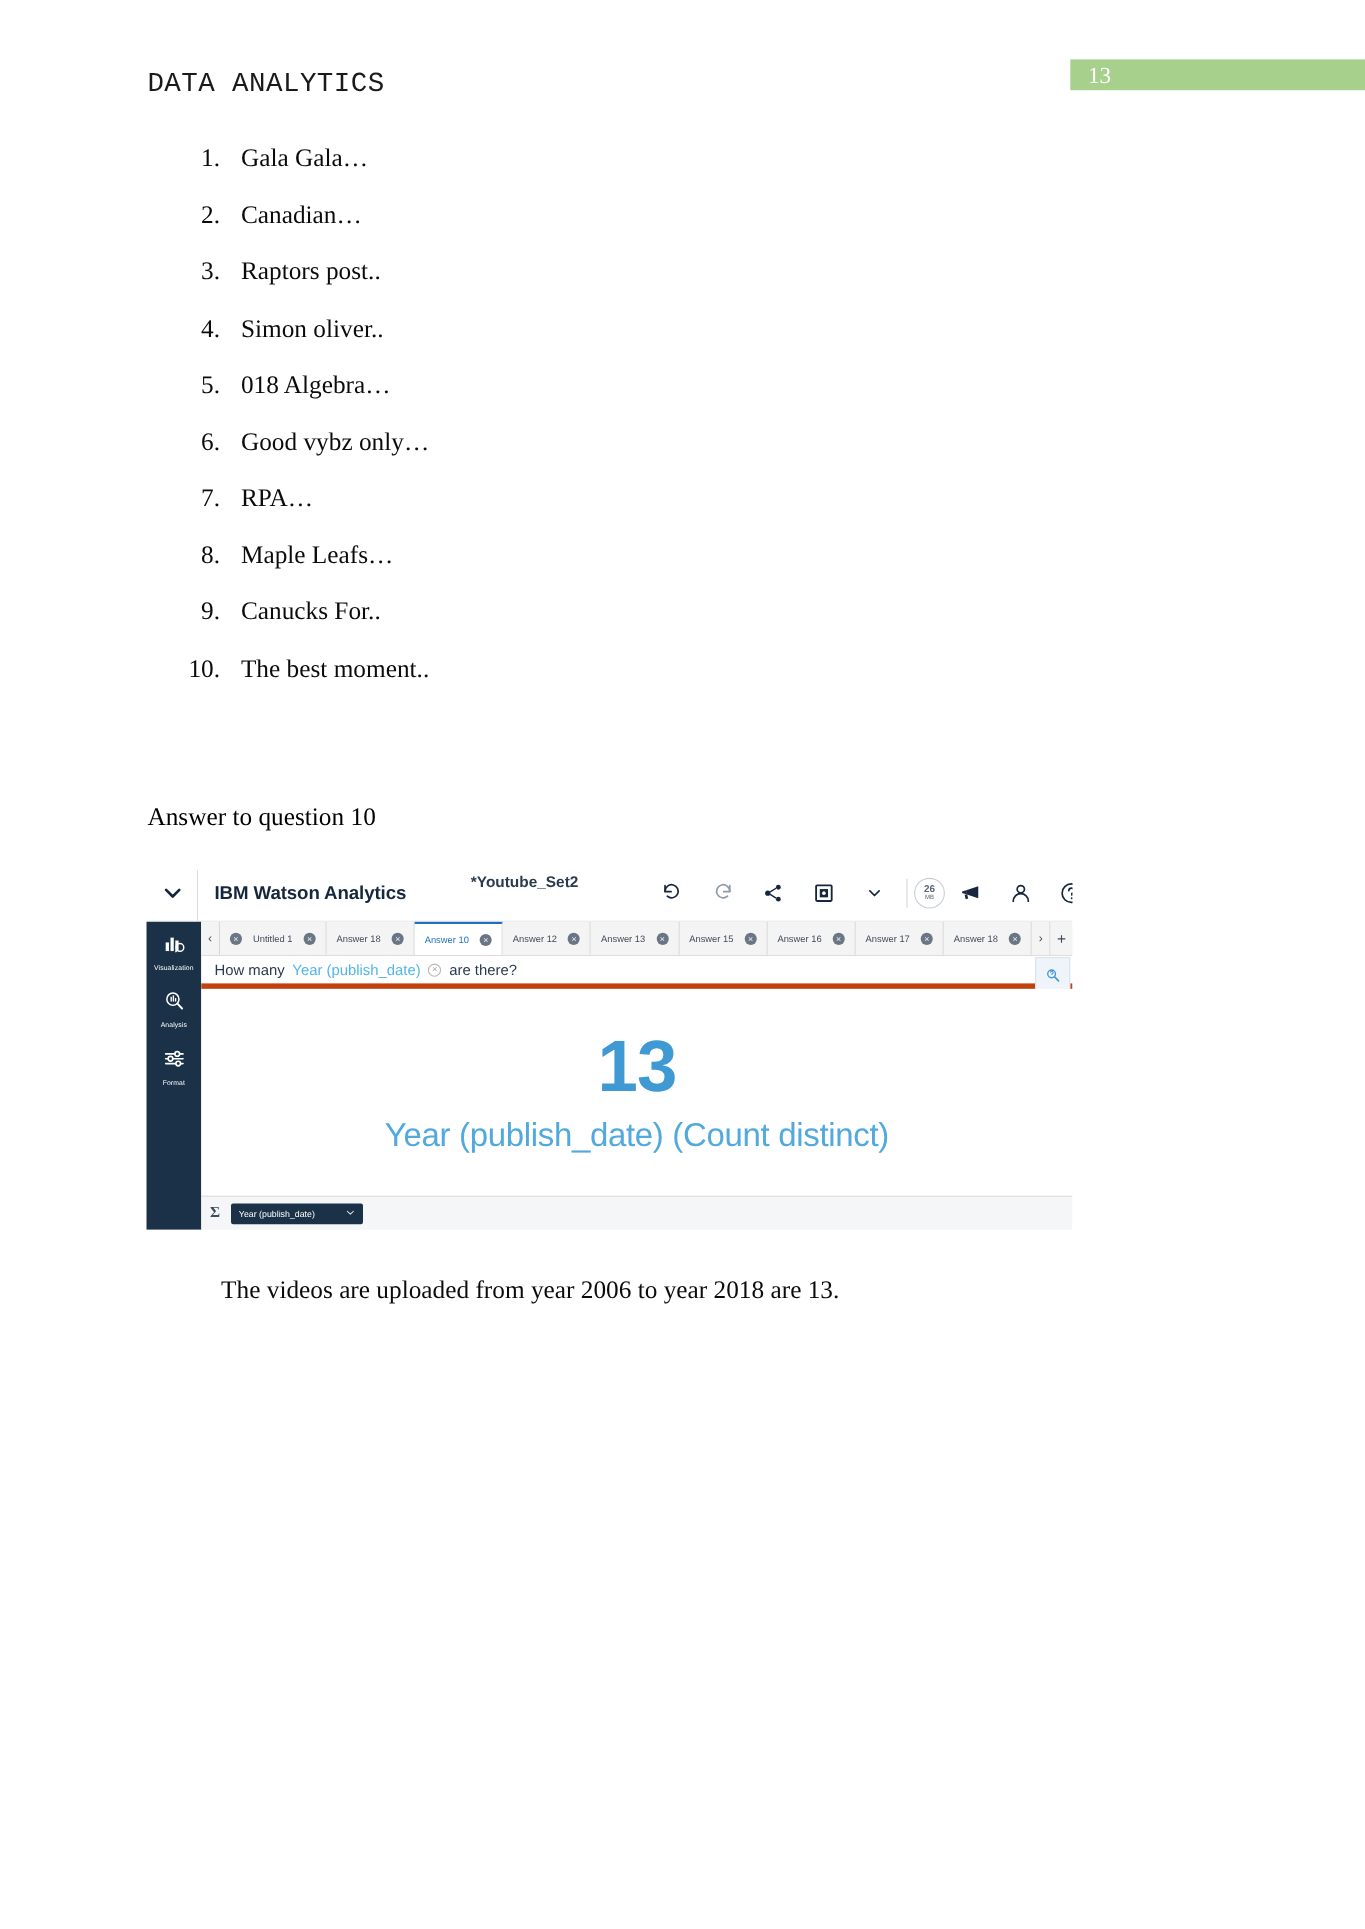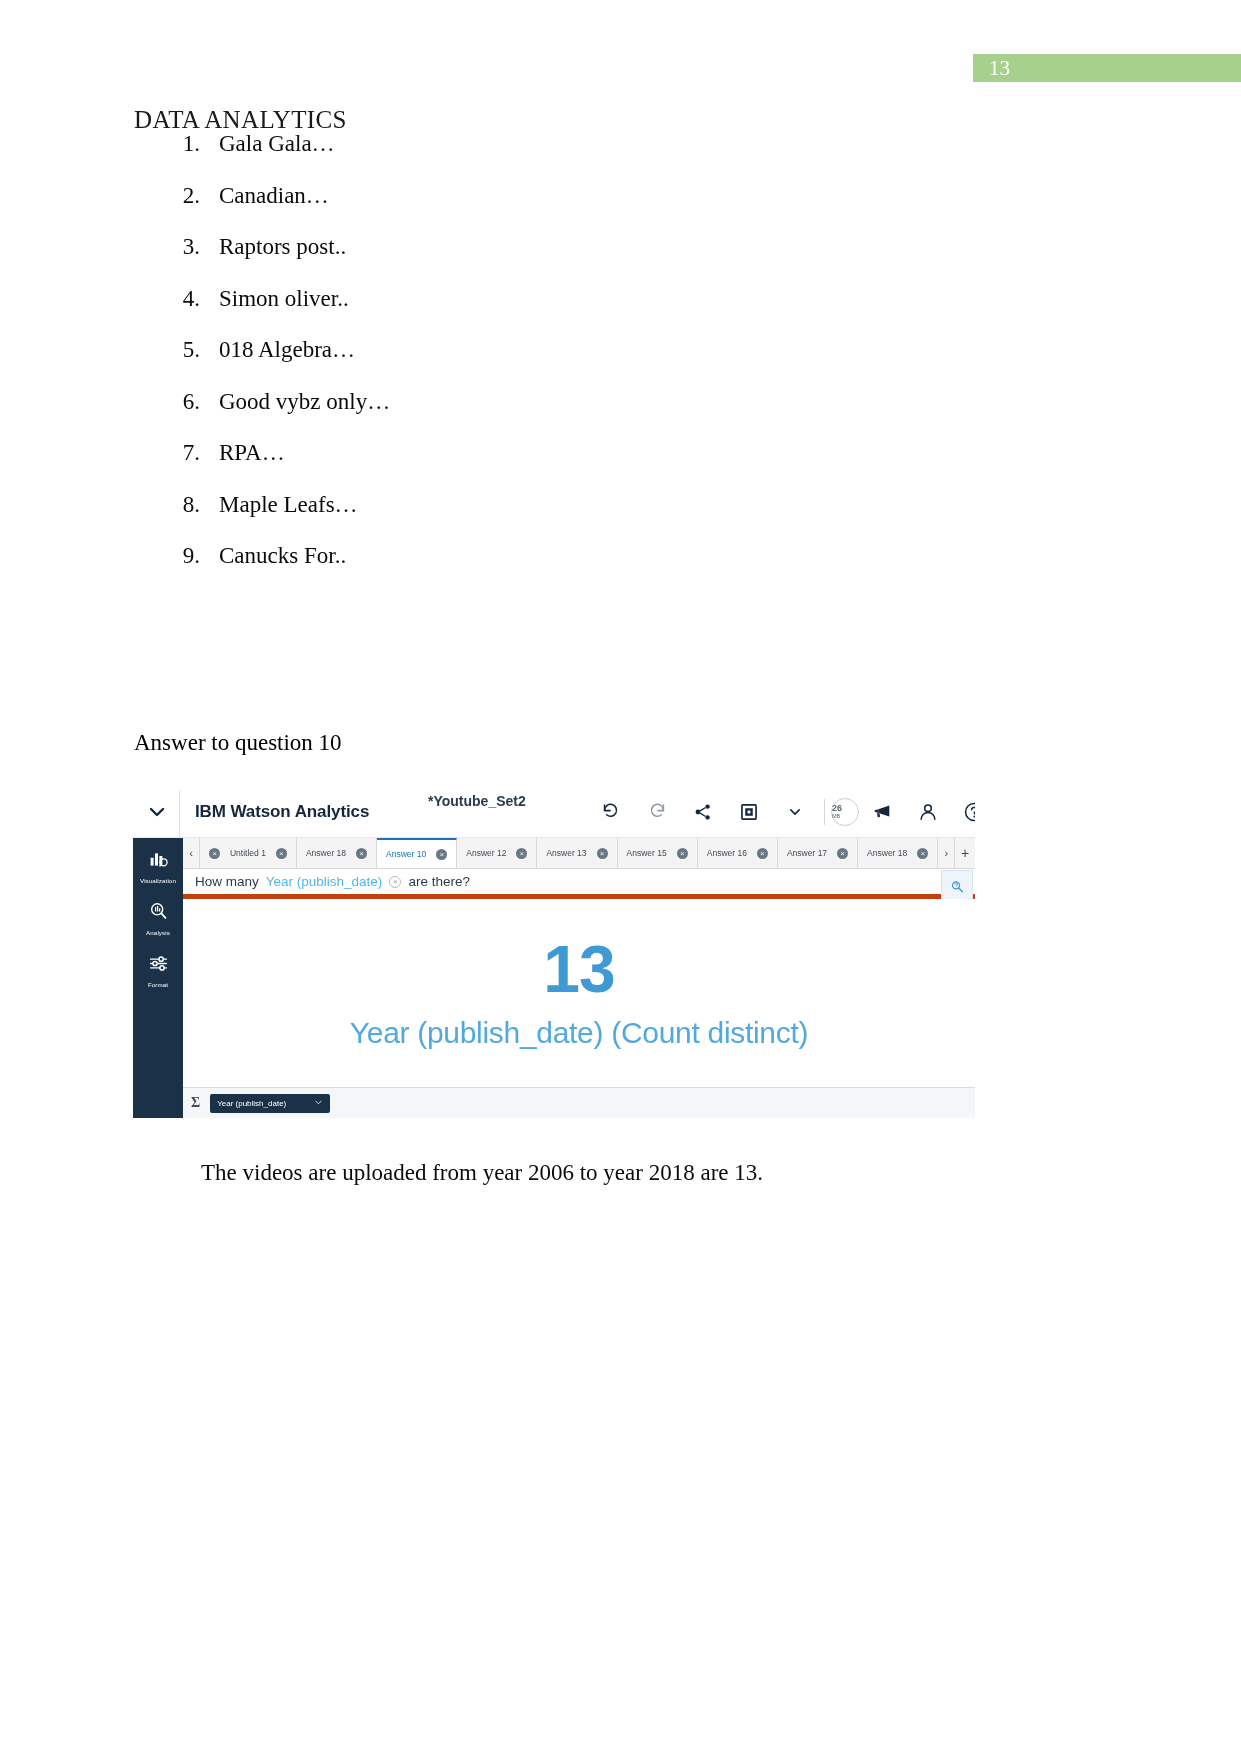--- a/index.html
+++ b/index.html
@@ -17,26 +17,25 @@
   
   .page-header {
     position: absolute;
     top: 0; left: 0; right: 0;
     height: 110px;
   }
   .doc-title {
     position: absolute;
     left: 134px;
     top: 62px;
-    font-family: Liberation Serif, serif;
+    font-family: Liberation Mono, monospace;
     font-size: 25px;
     letter-spacing: 0.4px;
     color: #1a1a1a;
     white-space: nowrap;
-    margin-top: 44px;
   }
   .page-badge {
     position: absolute;
     left: 973px;
     top: 54px;
     width: 268px;
     height: 28px;
     background: #a8d08d;
   }
   .page-badge-num {
@@ -154,20 +153,21 @@
     width: 1px; height: 26px;
     background: #d6d6d6;
     margin: 0 6px;
   }
   .size-badge {
     width: 28px; height: 28px;
     border-radius: 50%;
     border: 1.5px solid #c9ced6;
     display: flex;
     flex-direction: column;
+    align-items: center;
     justify-content: center;
     color: #5a6776;
     line-height: 1;
   }
   .size-badge .sb-num { font-size: 9px; font-weight: bold; }
   .size-badge .sb-unit { font-size: 5.5px; margin-top: 1px; }
 
   
   .app-rail {
     position: absolute;
@@ -402,20 +402,24 @@
       <span class="num-marker">7.</span>
       <span class="num-text">RPA…</span>
     </div>
     <div class="num-item">
       <span class="num-marker">8.</span>
       <span class="num-text">Maple Leafs…</span>
     </div>
     <div class="num-item">
       <span class="num-marker">9.</span>
       <span class="num-text">Canucks For..</span>
+    </div>
+    <div class="num-item">
+      <span class="num-marker">10.</span>
+      <span class="num-text">The best moment..</span>
     </div>
   </div>
 
 <div class="answer-heading">Answer to question 10</div>
 
 <div class="app-shot">
 
   <div class="app-topbar">
     <span class="topbar-chevron">
       <svg width="20" height="20" viewBox="0 0 20 20">

